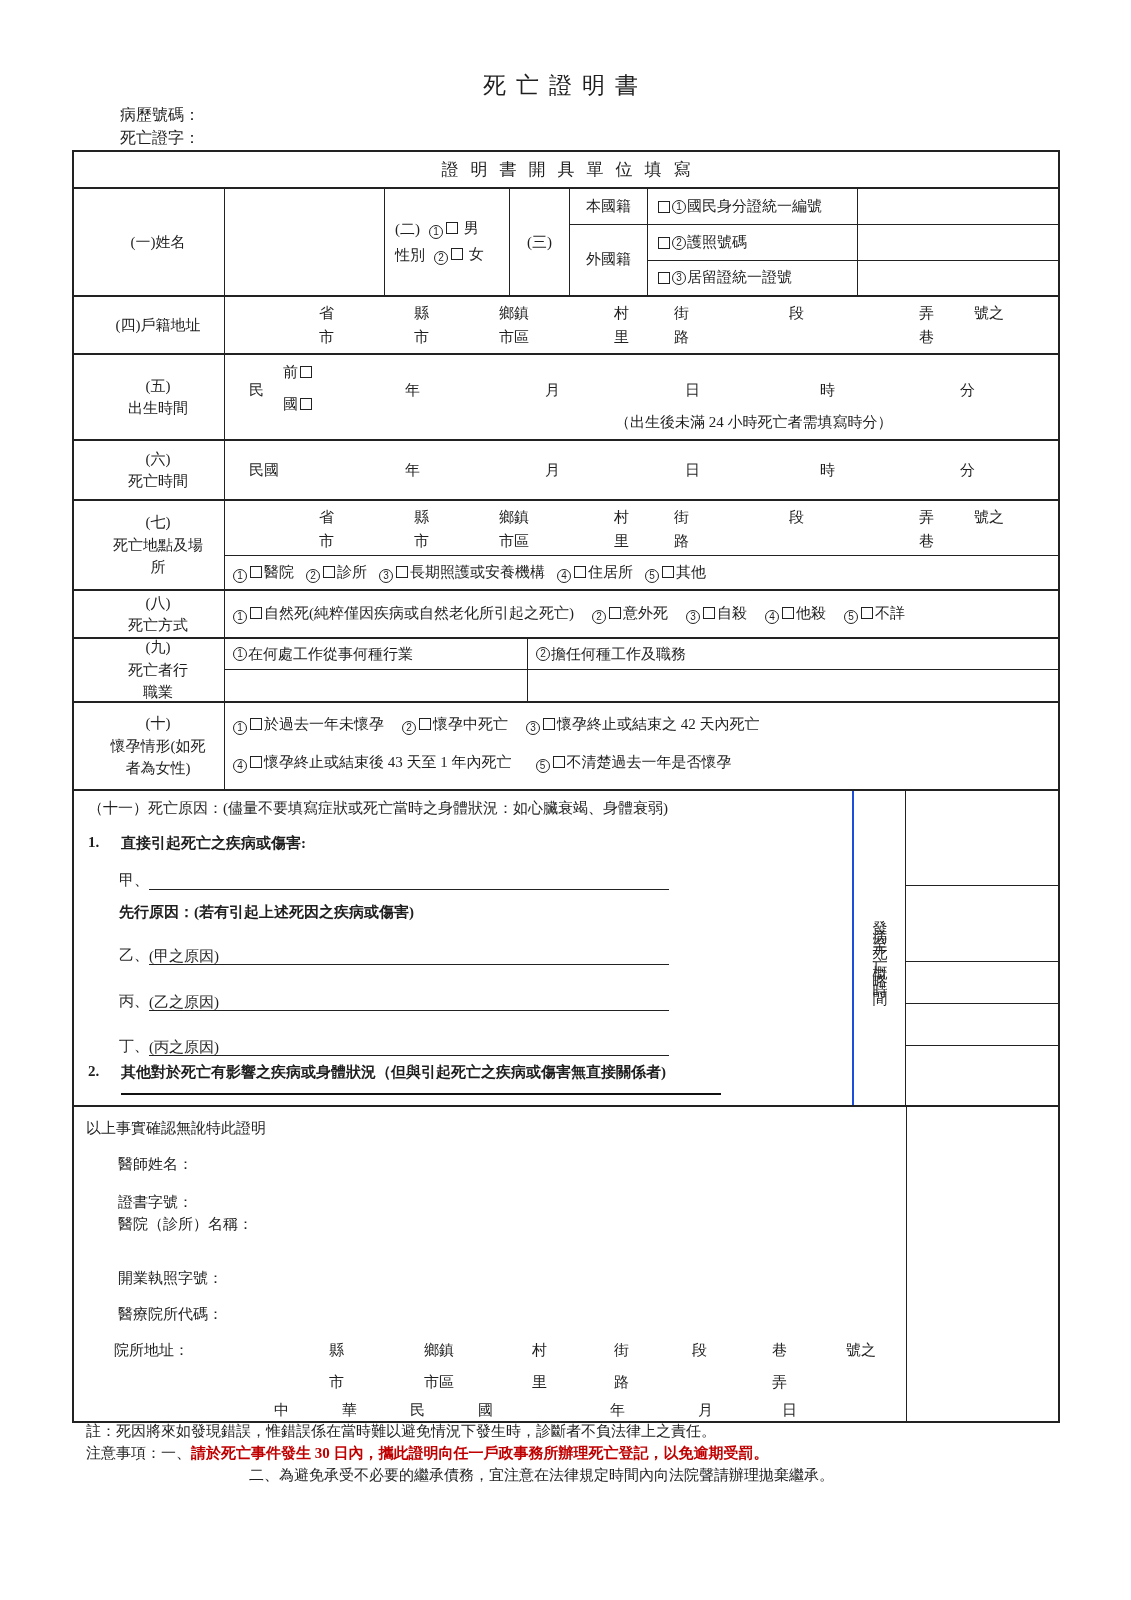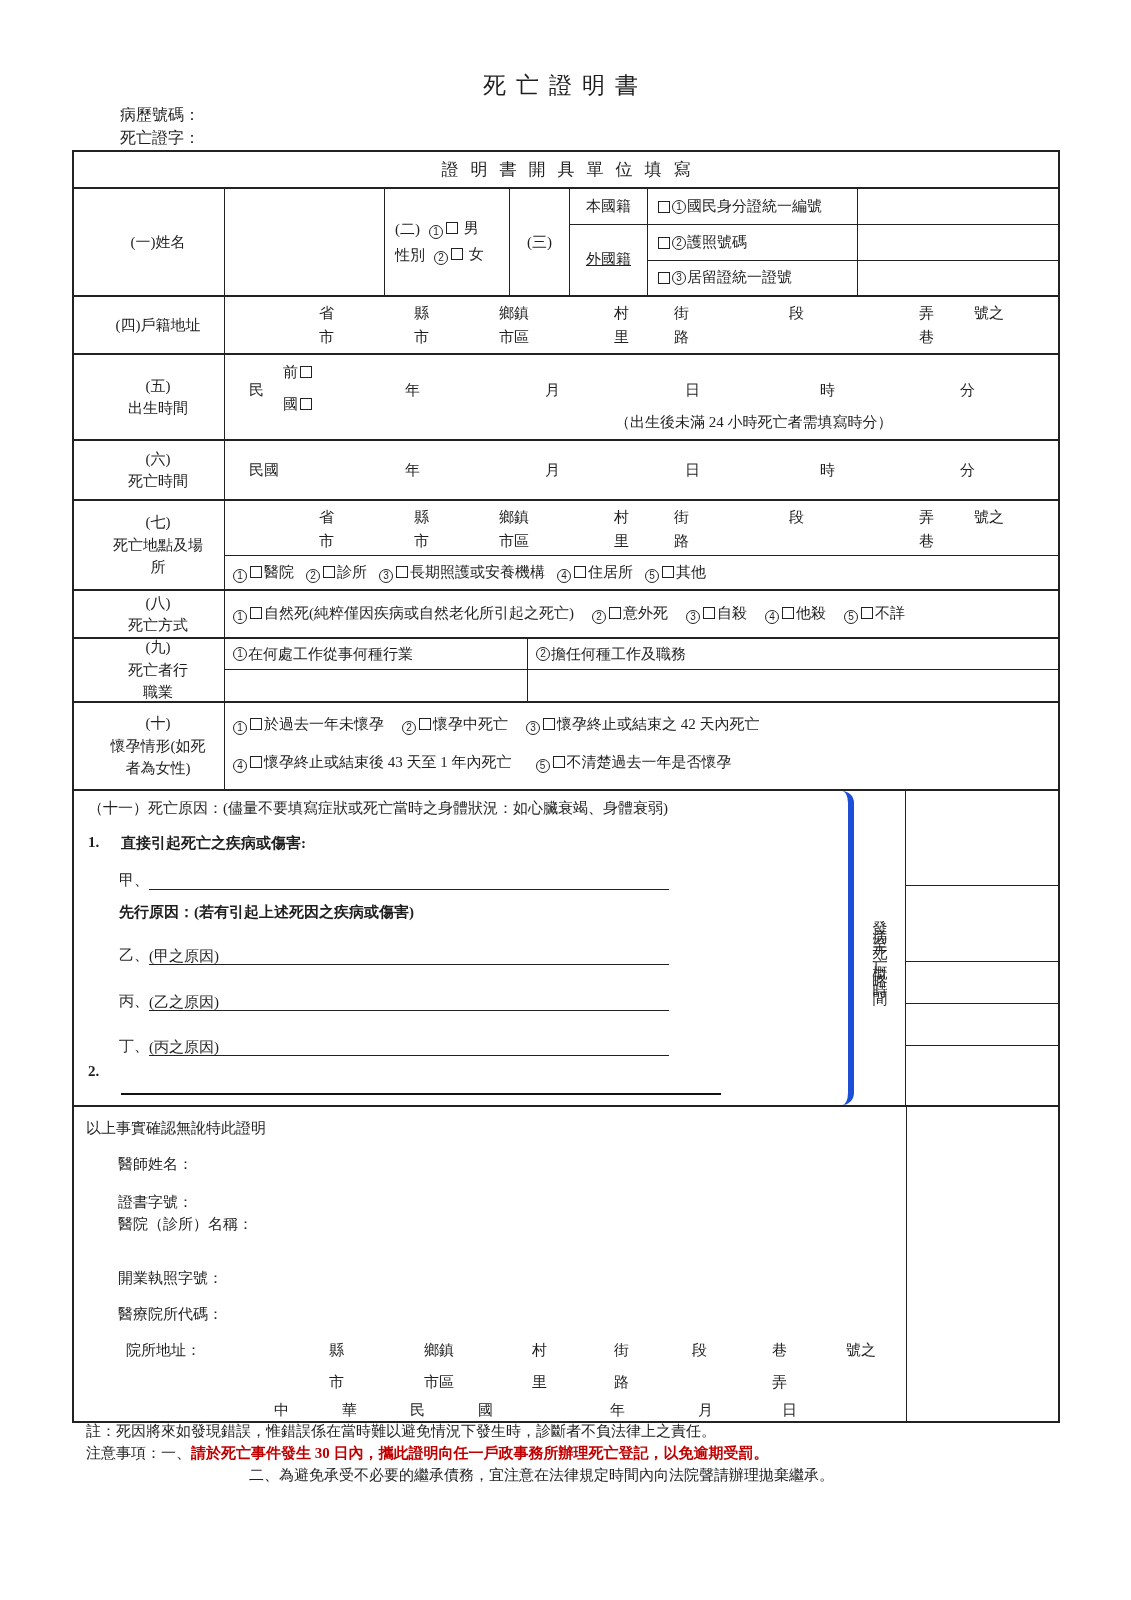--- a/index.html
+++ b/index.html
@@ -50,21 +50,21 @@
   .w160{width:160px; flex:0 0 160px;}
   .w125{width:125px; flex:0 0 125px;}
   .w60{width:60px; flex:0 0 60px;}
   .w78{width:78px; flex:0 0 78px;}
   .w210{width:210px; flex:0 0 210px;}
   .sexcell{flex-direction:column; gap:6px; align-items:flex-start; padding-left:10px;}
   .sexline{display:flex; gap:9px; align-items:center;}
   .stackcol{display:flex; flex-direction:column;}
   .natcell{display:flex; align-items:center; justify-content:center;}
   .nat1{height:36px; border-bottom:1px solid #222;}
-  .nat2{height:71px;text-decoration:underline;}
+  .nat2{height:71px;}
   .idcell{height:36px; display:flex; align-items:center; padding-left:8px;}
   .idcell + .idcell{border-top:1px solid #222;}
   .fillcol{flex:1; display:flex; flex-direction:column;}
   .fillcell{height:36px;}
   .fillcell + .fillcell{border-top:1px solid #222;}
   .idcol{border-right:1px solid #222;}
   
   .rowC{height:58px;}
   .rowD{height:86px;}
   .rowE{height:60px;}
@@ -75,21 +75,21 @@
   .addrTop{top:7px;} .addrBot{top:31px;}
   .optline{display:flex; align-items:center; padding-left:8px;}
   
   .jobgrid{flex:1; display:flex; flex-direction:column;}
   .jobrow{display:flex; height:32px;}
   .jobrow.first{border-bottom:1px solid #222;}
   .jobc1{width:303px; flex:0 0 303px; border-right:1px solid #222; display:flex; align-items:center; padding-left:8px;}
   .jobc2{flex:1; display:flex; align-items:center; padding-left:8px;}
   
   .rowJ{height:316px;}
-  .mainJ{width:780px; flex:0 0 780px; border-right:6px solid #1d4ed8; position:relative;border-radius:12px;}
+  .mainJ{width:780px; flex:0 0 780px; border-right:2px solid #1d4ed8; position:relative;}
   .vcol{width:52px; flex:0 0 52px; border-right:1px solid #222; display:flex; align-items:center; justify-content:center;}
   .vtext{writing-mode:vertical-rl; text-orientation:upright; letter-spacing:9px; font-size:15px;}
   .ccol{flex:1; display:flex; flex-direction:column;}
   .ccell{border-bottom:1.5px solid #222;}
   .ccell:last-child{border-bottom:none;}
   .bold{font-weight:bold;}
   .ufill{display:inline-block; border-bottom:1.5px solid #222; height:18px; vertical-align:bottom;}
   .thickline{position:absolute; border-bottom:2.5px solid #111;}
   
   .rowK{height:316px;}
@@ -304,20 +304,21 @@
       <div class="mainJ">
         <span class="tok" style="left:14px;top:8px">（十一）死亡原因：(儘量不要填寫症狀或死亡當時之身體狀況：如心臟衰竭、身體衰弱)</span>
         <span class="tok bold" style="left:14px;top:43px">1.</span>
         <span class="tok bold" style="left:47px;top:43px">直接引起死亡之疾病或傷害:</span>
         <span class="tok" style="left:45px;top:80px"><span>甲、</span><span class="ufill" style="width:520px"></span></span>
         <span class="tok bold" style="left:45px;top:112px">先行原因：(若有引起上述死因之疾病或傷害)</span>
         <span class="tok" style="left:45px;top:155px"><span>乙、</span><span class="ufill" style="width:520px"><span>(甲之原因)</span></span></span>
         <span class="tok" style="left:45px;top:246px"><span>丁、</span><span class="ufill" style="width:520px"><span>(丙之原因)</span></span></span>
         <span class="tok" style="left:45px;top:201px"><span>丙、</span><span class="ufill" style="width:520px"><span>(乙之原因)</span></span></span>
         <span class="tok bold" style="left:14px;top:272px">2.</span>
+        <span class="tok bold" style="left:47px;top:272px">其他對於死亡有影響之疾病或身體狀況（但與引起死亡之疾病或傷害無直接關係者)</span>
         <span class="thickline" style="left:47px;top:280px;width:600px;height:24px;"></span>
       </div>
       <div class="vcol">
         <span class="vtext">發病至死亡概略時間</span>
       </div>
       <div class="ccol">
         <div class="ccell" style="height:95px"></div>
         <div class="ccell" style="height:76px"></div>
         <div class="ccell" style="height:42px"></div>
         <div class="ccell" style="height:42px"></div>
@@ -326,21 +327,21 @@
     </div>
 
     <div class="row rowK">
       <div class="mainK">
         <span class="tok" style="left:12px;top:12px">以上事實確認無訛特此證明</span>
         <span class="tok" style="left:44px;top:48px">醫師姓名：</span>
         <span class="tok" style="left:44px;top:86px">證書字號：</span>
         <span class="tok" style="left:44px;top:108px">醫院（診所）名稱：</span>
         <span class="tok" style="left:44px;top:162px">開業執照字號：</span>
         <span class="tok" style="left:44px;top:198px">醫療院所代碼：</span>
-        <span class="tok" style="left:52px;top:234px">院所地址：</span>
+        <span class="tok" style="left:40px;top:234px">院所地址：</span>
         <span class="tok" style="left:255px;top:234px">縣</span>
         <span class="tok" style="left:350px;top:234px">鄉鎮</span>
         <span class="tok" style="left:458px;top:234px">村</span>
         <span class="tok" style="left:540px;top:234px">街</span>
         <span class="tok" style="left:618px;top:234px">段</span>
         <span class="tok" style="left:698px;top:234px">巷</span>
         <span class="tok" style="left:772px;top:234px">號之</span>
         <span class="tok" style="left:255px;top:266px">市</span>
         <span class="tok" style="left:350px;top:266px">市區</span>
         <span class="tok" style="left:458px;top:266px">里</span>

